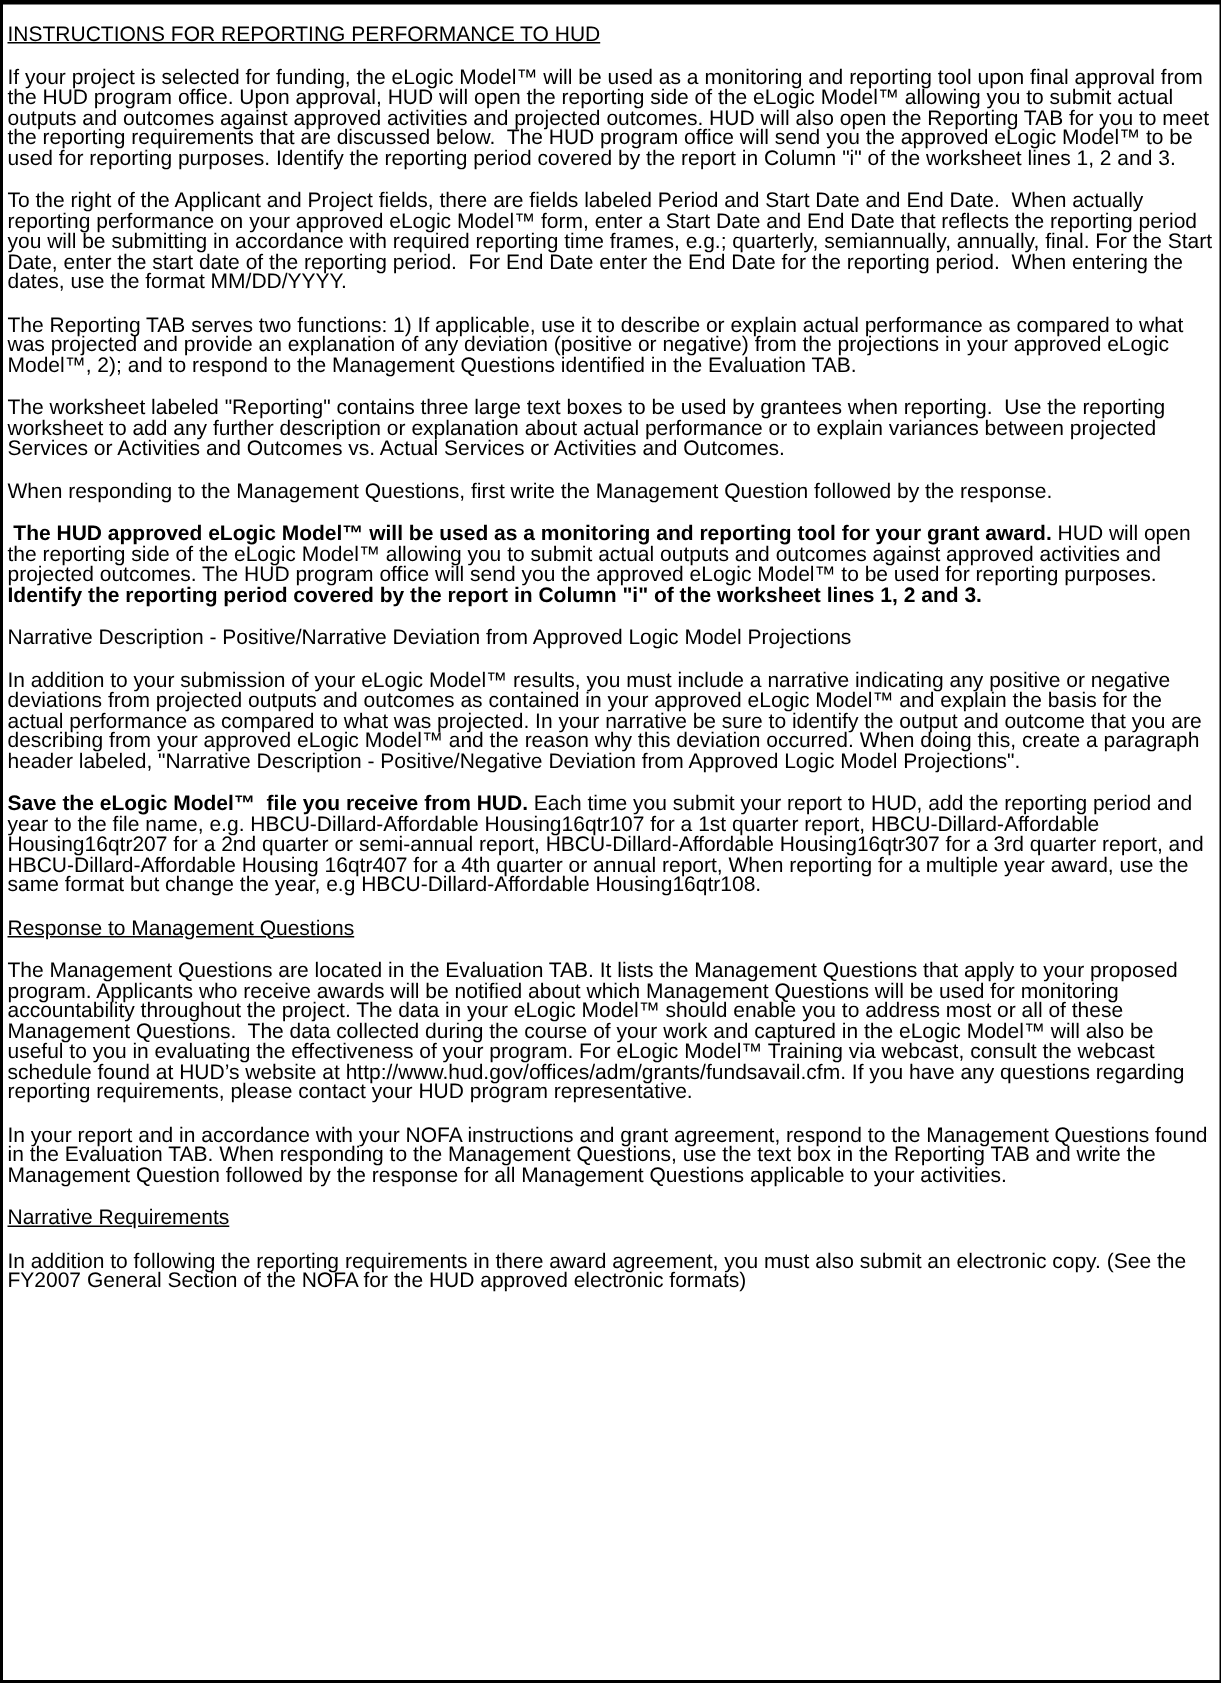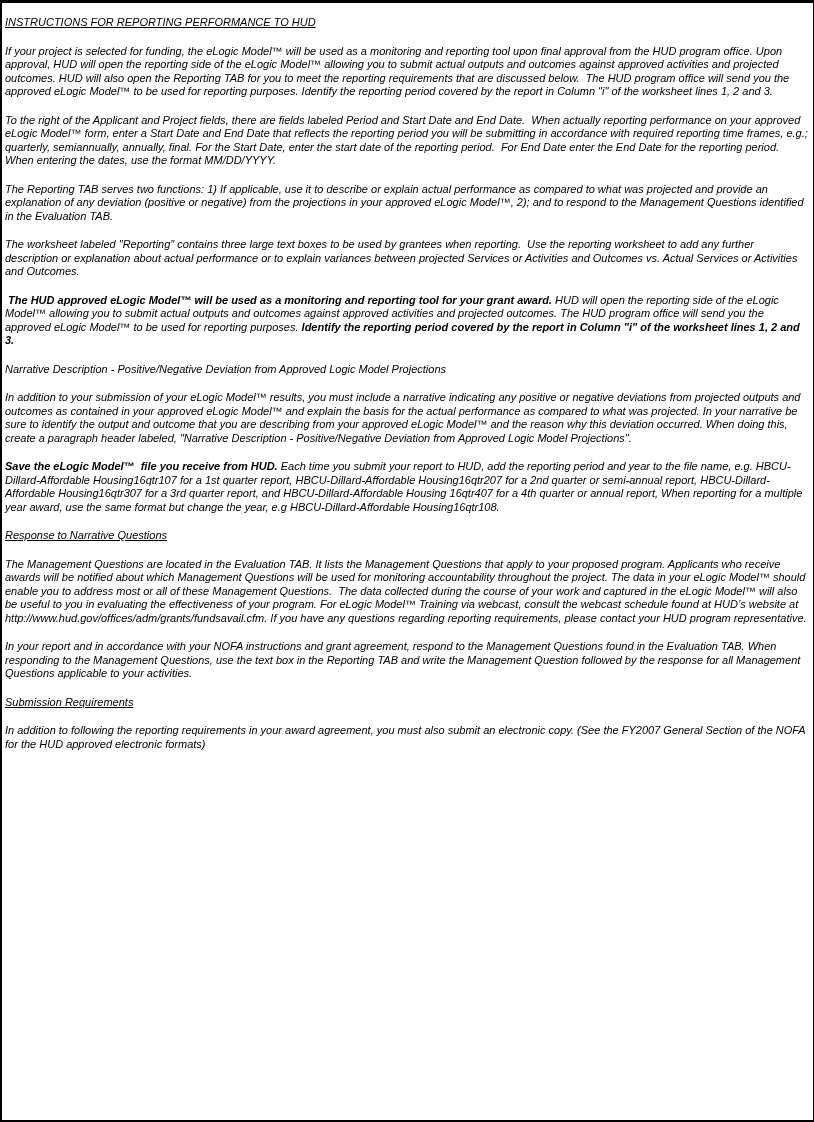--- a/index.html
+++ b/index.html
@@ -17,25 +17,24 @@
     border-width: 3px 1px 2px 2px;
     padding: 13px 3px 0 3px;
     overflow: hidden;
     font-family: "Liberation Sans", sans-serif;
     font-size: 11px;
     line-height: 13.5px;
     color: #000000;
   }
   .page p, .page h1, .page h2, .page h3 {
     margin: 0 0 15px 0;
-    font-size: 11px;
+    font-size: 14px;
     line-height: 13.5px;
     font-weight: normal;
     white-space: pre-wrap;
-    font-style: italic;
   }
   .bold { font-weight: bold; }
   .underline { text-decoration: underline; }
   .no-gap { margin-bottom: 0; }
   .gap-lg { margin-bottom: 22px; }
 </style>
 </head>
 <body>
 
 <div class="page">
@@ -44,33 +43,34 @@
 
 
   <p>If your project is selected for funding, the eLogic Model™ will be used as a monitoring and reporting tool upon final approval from the HUD program office. Upon approval, HUD will open the reporting side of the eLogic Model™ allowing you to submit actual outputs and outcomes against approved activities and projected outcomes. HUD will also open the Reporting TAB for you to meet the reporting requirements that are discussed below.  The HUD program office will send you the approved eLogic Model™ to be used for reporting purposes. Identify the reporting period covered by the report in Column "i" of the worksheet lines 1, 2 and 3.</p>
 
   <p>To the right of the Applicant and Project fields, there are fields labeled Period and Start Date and End Date.  When actually reporting performance on your approved eLogic Model™ form, enter a Start Date and End Date that reflects the reporting period you will be submitting in accordance with required reporting time frames, e.g.; quarterly, semiannually, annually, final. For the Start Date, enter the start date of the reporting period.  For End Date enter the End Date for the reporting period.  When entering the dates, use the format MM/DD/YYYY.</p>
 
   <p>The Reporting TAB serves two functions: 1) If applicable, use it to describe or explain actual performance as compared to what was projected and provide an explanation of any deviation (positive or negative) from the projections in your approved eLogic Model™, 2); and to respond to the Management Questions identified in the Evaluation TAB.</p>
 
   <p>The worksheet labeled "Reporting" contains three large text boxes to be used by grantees when reporting.  Use the reporting worksheet to add any further description or explanation about actual performance or to explain variances between projected Services or Activities and Outcomes vs. Actual Services or Activities and Outcomes.</p>
 
+  <p>When responding to the Management Questions, first write the Management Question followed by the response.</p>
 
 
   <p><strong> The HUD approved eLogic Model™ will be used as a monitoring and reporting tool for your grant award.</strong><span> HUD will open the reporting side of the eLogic Model™ allowing you to submit actual outputs and outcomes against approved activities and projected outcomes. The HUD program office will send you the approved eLogic Model™ to be used for reporting purposes. </span><strong>Identify the reporting period covered by the report in Column "i" of the worksheet lines 1, 2 and 3.</strong></p>
 
-  <h3 class="bold no-gap">Narrative Description - Positive/Negative Deviation from Approved Logic Model Projections</h3>
+  <h3 class="bold no-gap">Narrative Description - Positive/Narrative Deviation from Approved Logic Model Projections</h3>
 
   <p>In addition to your submission of your eLogic Model™ results, you must include a narrative indicating any positive or negative deviations from projected outputs and outcomes as contained in your approved eLogic Model™ and explain the basis for the actual performance as compared to what was projected. In your narrative be sure to identify the output and outcome that you are describing from your approved eLogic Model™ and the reason why this deviation occurred. When doing this, create a paragraph header labeled, "Narrative Description - Positive/Negative Deviation from Approved Logic Model Projections".</p>
 
   <p><strong>Save the eLogic Model™  file you receive from HUD.</strong><span> Each time you submit your report to HUD, add the reporting period and year to the file name, e.g. HBCU-Dillard-Affordable Housing16qtr107 for a 1st quarter report, HBCU-Dillard-Affordable Housing16qtr207 for a 2nd quarter or semi-annual report, HBCU-Dillard-Affordable Housing16qtr307 for a 3rd quarter report, and HBCU-Dillard-Affordable Housing 16qtr407 for a 4th quarter or annual report, When reporting for a multiple year award, use the same format but change the year, e.g HBCU-Dillard-Affordable Housing16qtr108.</span></p>
 
-  <h2 class="bold underline">Response to Narrative Questions</h2>
+  <h2 class="bold underline">Response to Management Questions</h2>
 
   <p>The Management Questions are located in the Evaluation TAB. It lists the Management Questions that apply to your proposed program. Applicants who receive awards will be notified about which Management Questions will be used for monitoring accountability throughout the project. The data in your eLogic Model™ should enable you to address most or all of these Management Questions.  The data collected during the course of your work and captured in the eLogic Model™ will also be useful to you in evaluating the effectiveness of your program. For eLogic Model™ Training via webcast, consult the webcast schedule found at HUD’s website at http://www.hud.gov/offices/adm/grants/fundsavail.cfm. If you have any questions regarding reporting requirements, please contact your HUD program representative.</p>
 
   <p>In your report and in accordance with your NOFA instructions and grant agreement, respond to the Management Questions found in the Evaluation TAB. When responding to the Management Questions, use the text box in the Reporting TAB and write the Management Question followed by the response for all Management Questions applicable to your activities.</p>
 
-  <h2 class="bold underline">Submission Requirements</h2>
+  <h2 class="bold underline">Narrative Requirements</h2>
 
-  <p>In addition to following the reporting requirements in your award agreement, you must also submit an electronic copy. (See the FY2007 General Section of the NOFA for the HUD approved electronic formats)</p>
+  <p>In addition to following the reporting requirements in there award agreement, you must also submit an electronic copy. (See the FY2007 General Section of the NOFA for the HUD approved electronic formats)</p>
 
 </div>
 
 </body></html>

